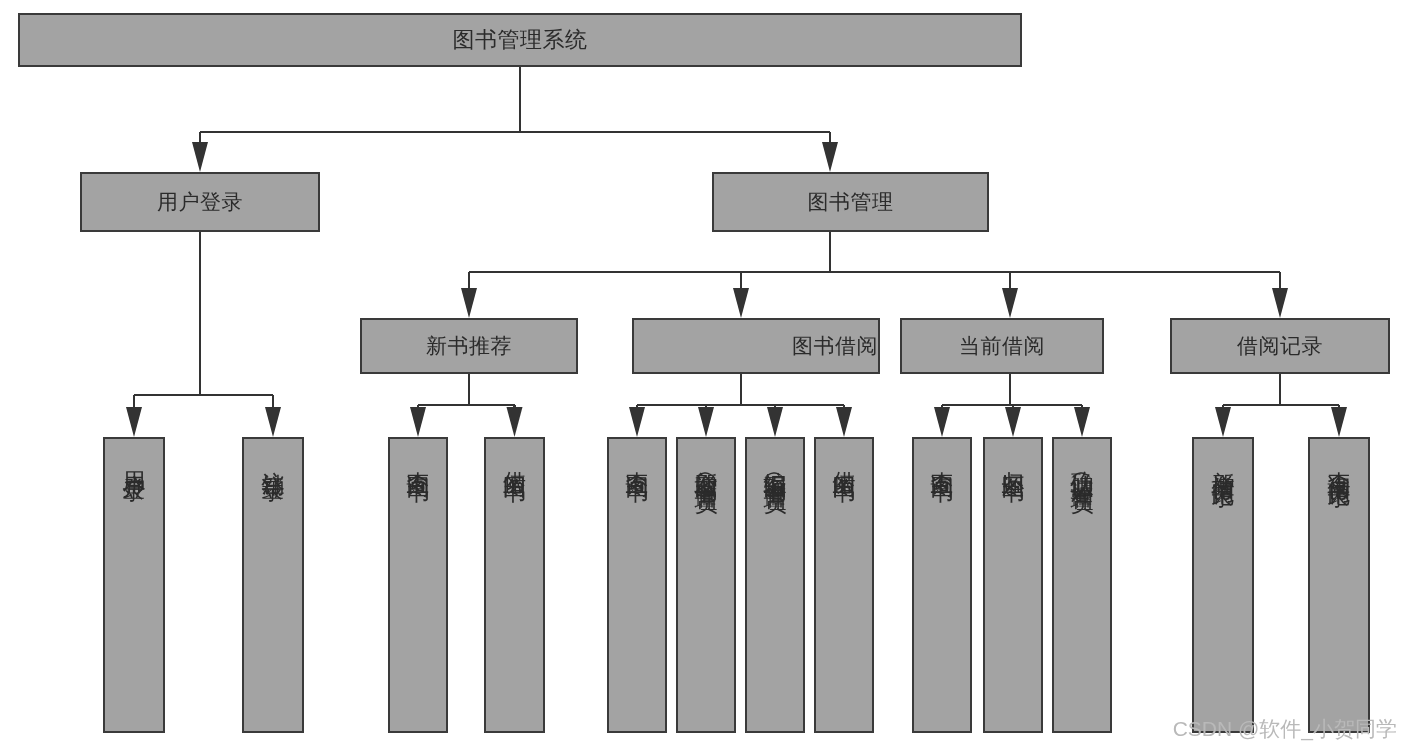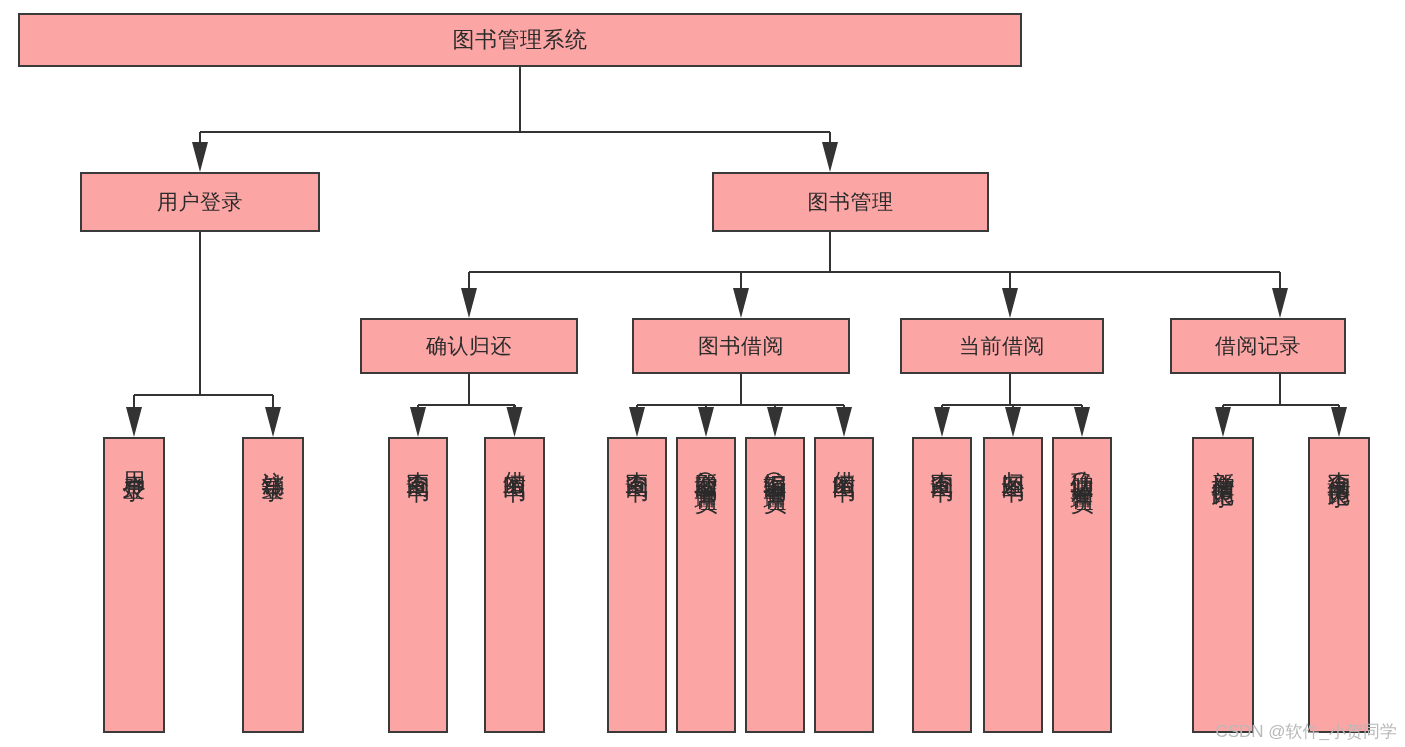--- a/index.html
+++ b/index.html
@@ -22,21 +22,21 @@
     position: absolute;
     left: 0;
     top: 0;
     width: 1405px;
     height: 747px;
     pointer-events: none;
   }
   .node {
     position: absolute;
     box-sizing: border-box;
-    background: #fca5a5;
+    background: #a3a3a3;
     border: 2px solid #3a3a3a;
     display: flex;
     align-items: center;
     justify-content: center;
     color: #2b2b2b;
     z-index: 2;
   }
   .node .label {
     display: block;
     text-align: center;
@@ -59,21 +59,21 @@
     letter-spacing: 3px;
     line-height: 1;
   }
   .node.root .label {
     font-size: 22px;
   }
   #watermark {
     position: absolute;
     right: 8px;
     bottom: 4px;
-    font-size: 17px;
+    font-size: 21px;
     color: #b9b9b9;
     z-index: 5;
     white-space: nowrap;
     font-family: "Liberation Sans", "DejaVu Sans", sans-serif;
   }
 </style>
 </head>
 <body>
 
 <div id="canvas">
@@ -135,29 +135,29 @@
       <div class="node horiz root" style="left: 18px; top: 13px; width: 1004px; height: 54px;">
         <span class="label">图书管理系统</span>
       </div>
       <div class="node horiz" style="left: 80px; top: 172px; width: 240px; height: 60px;">
         <span class="label">用户登录</span>
       </div>
       <div class="node horiz" style="left: 712px; top: 172px; width: 277px; height: 60px;">
         <span class="label">图书管理</span>
       </div>
       <div class="node horiz" style="left: 360px; top: 318px; width: 218px; height: 56px;">
-        <span class="label">确认归还</span>
+        <span class="label">新书推荐</span>
       </div>
-      <div class="node horiz" style="left: 632px; top: 318px; width: 218px; height: 56px;">
+      <div class="node horiz" style="left: 632px; top: 318px; width: 248px; height: 56px; justify-content: flex-end;">
         <span class="label">图书借阅</span>
       </div>
       <div class="node horiz" style="left: 900px; top: 318px; width: 204px; height: 56px;">
         <span class="label">当前借阅</span>
       </div>
-      <div class="node horiz" style="left: 1170px; top: 318px; width: 176px; height: 56px;">
+      <div class="node horiz" style="left: 1170px; top: 318px; width: 220px; height: 56px;">
         <span class="label">借阅记录</span>
       </div>
       <div class="node vert" style="left: 103px; top: 437px; width: 62px; height: 296px;">
         <span class="label">用户登录</span>
       </div>
       <div class="node vert" style="left: 242px; top: 437px; width: 62px; height: 296px;">
         <span class="label">注销登录</span>
       </div>
       <div class="node vert" style="left: 388px; top: 437px; width: 60px; height: 296px;">
         <span class="label">查询图书</span>

